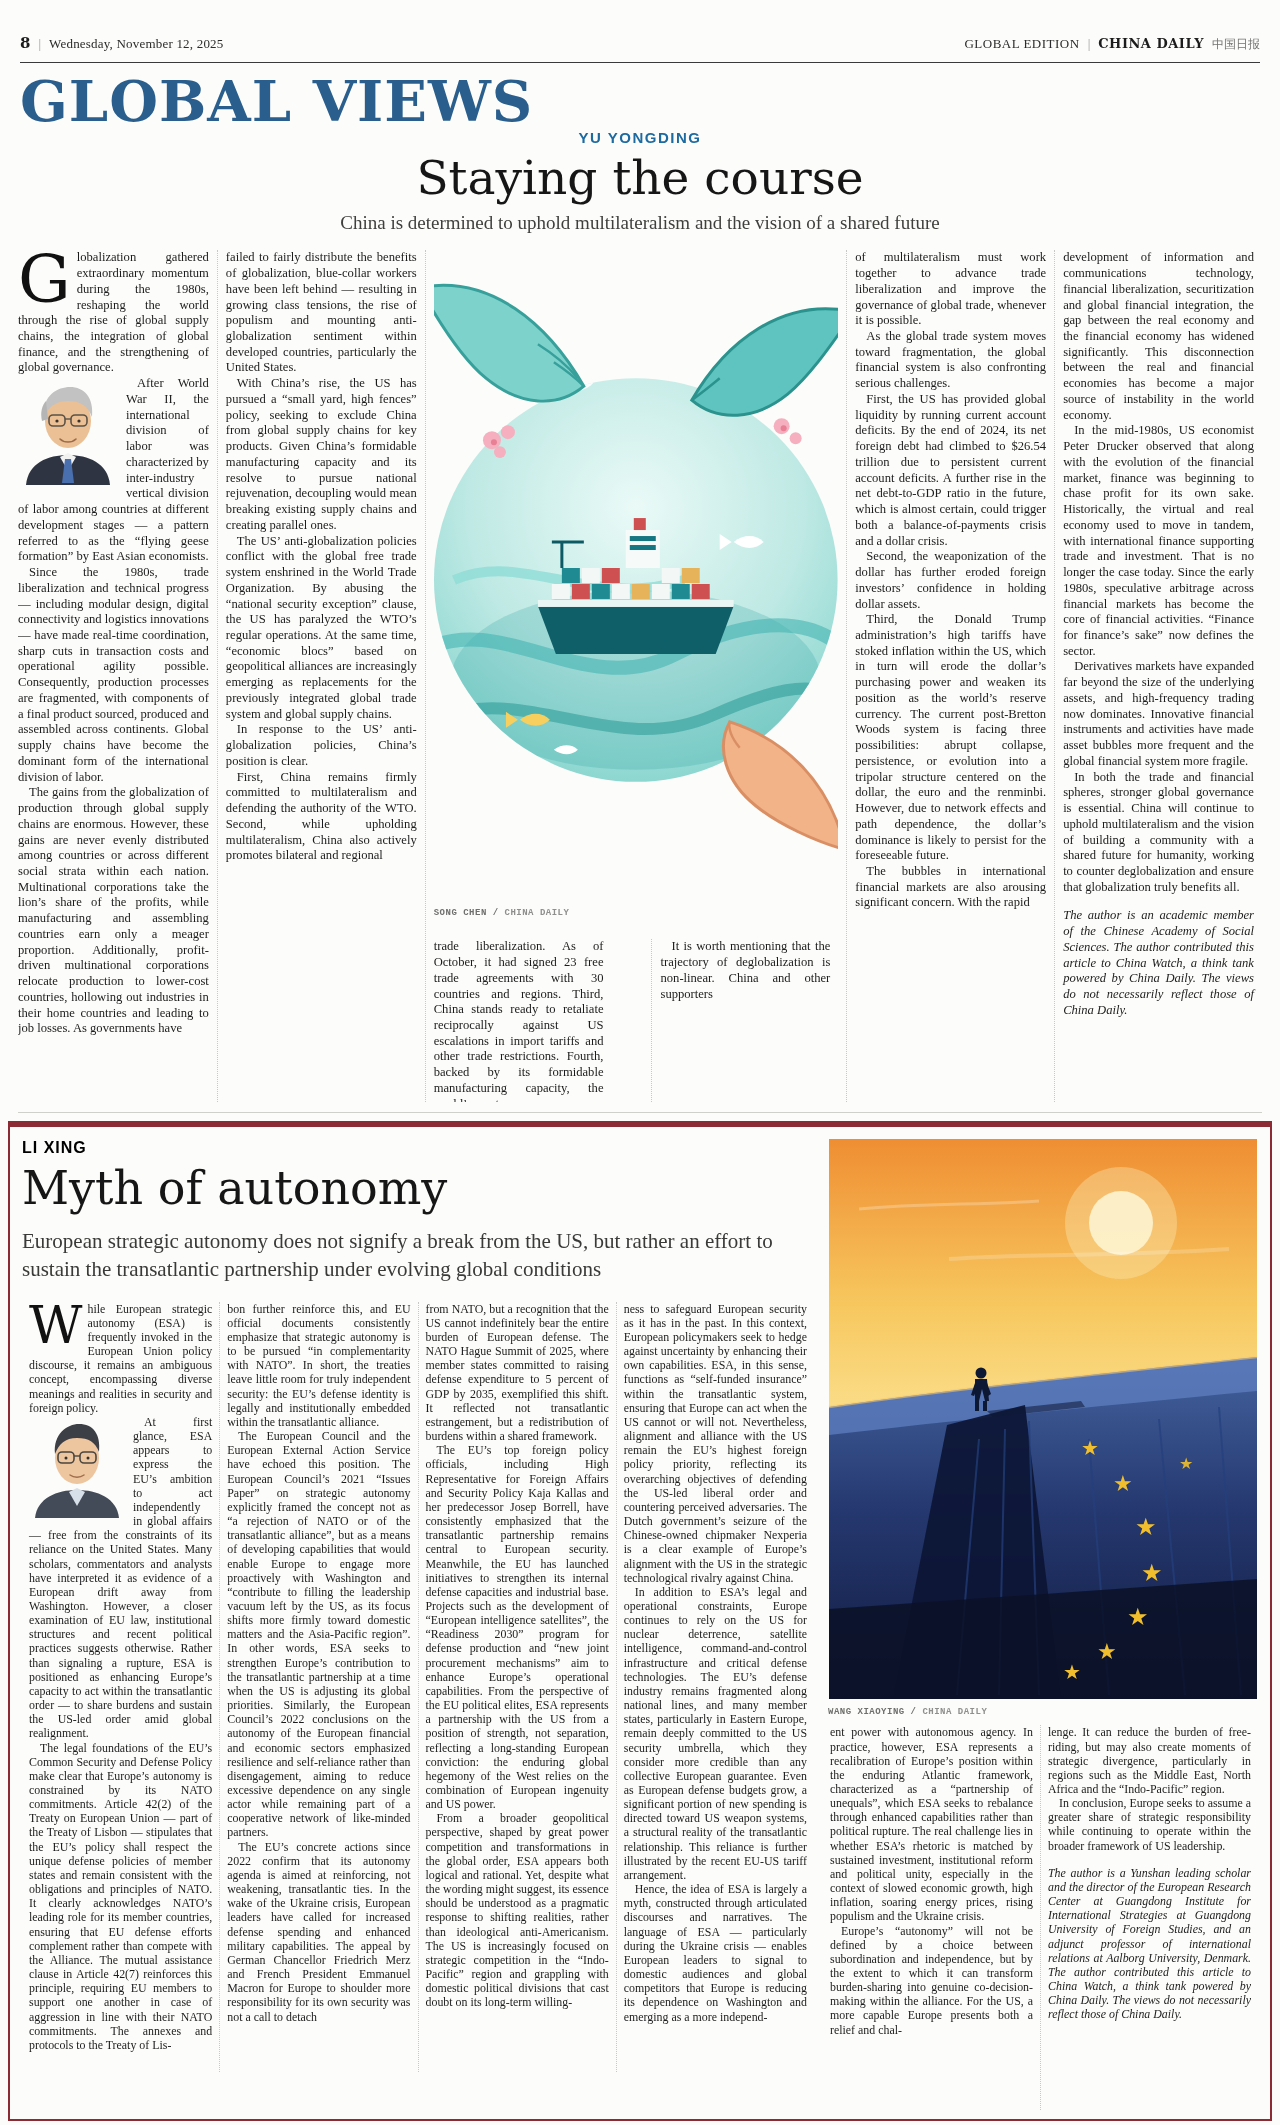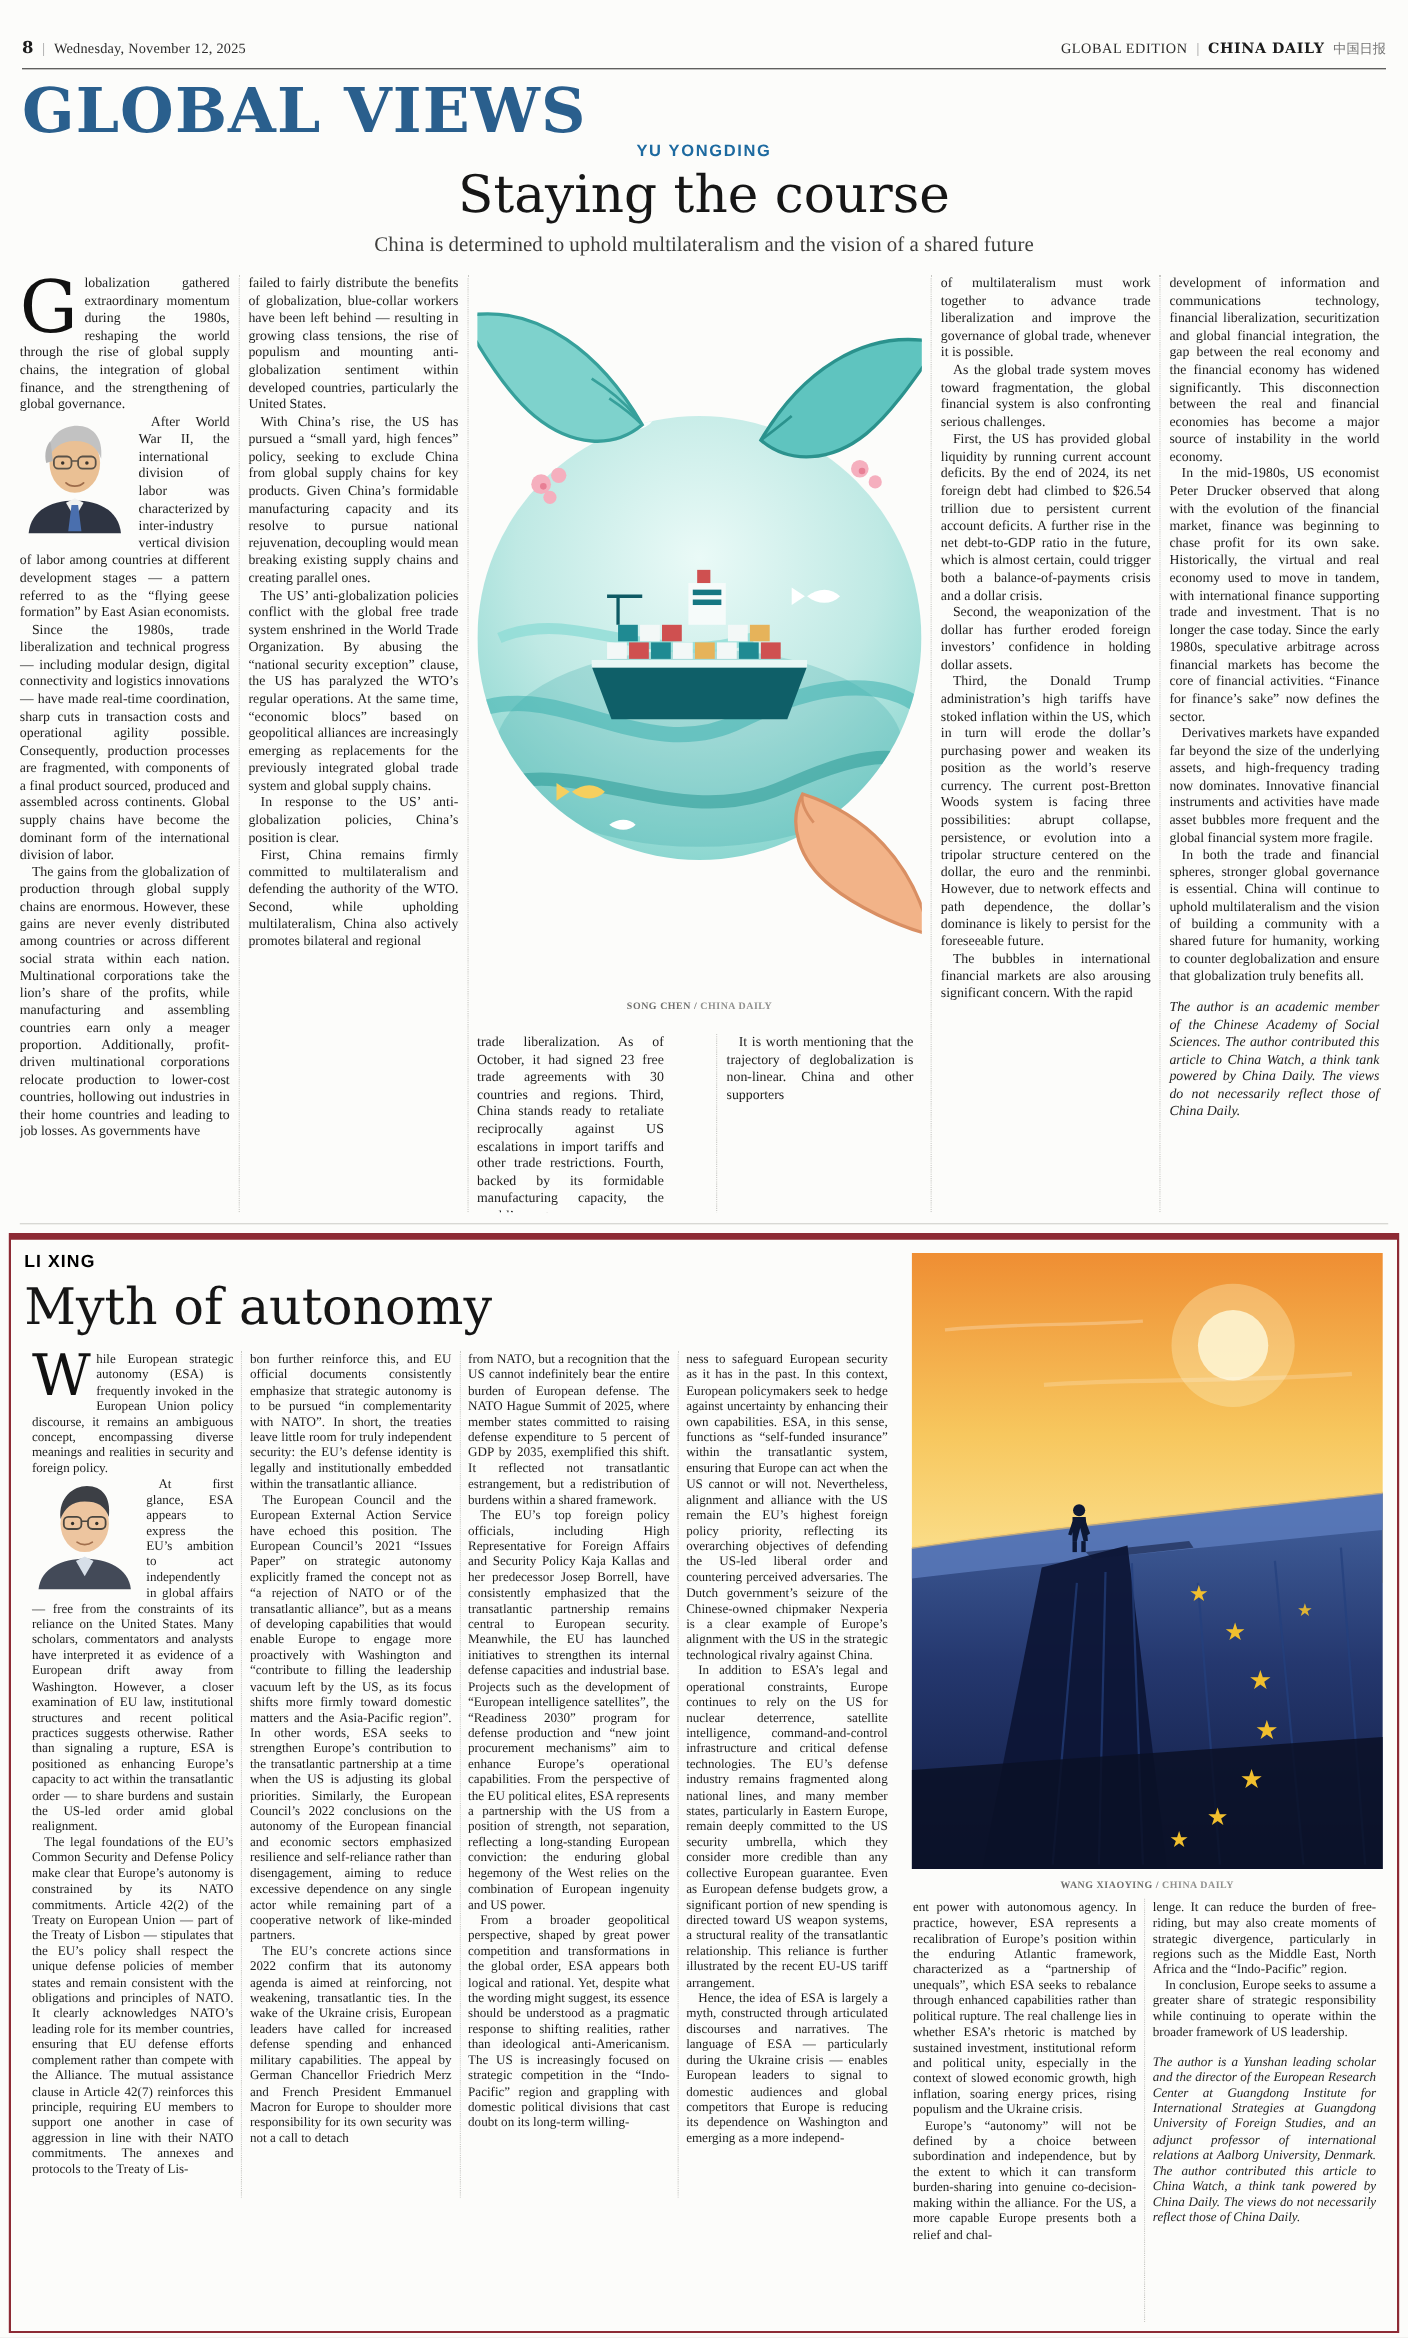--- a/index.html
+++ b/index.html
@@ -31,22 +31,22 @@
   .col:first-child{border-left:none;padding-left:0;}
   .a1-body p,.a2-cols p,.a2-subcols p{margin:0;text-align:justify;
      font-size:12.6px;line-height:1.25;}
   p.ind{text-indent:11px;}
   .centerzone{flex:2.12;padding:0 8px;border-left:1px dotted #c8c8c4;min-width:0;}
   .subcols{display:flex;margin-top:21px;gap:40px;}
   .subcols .scol{flex:1;min-width:0;padding:0 8px;}
   .subcols .scol:first-child{padding-left:0;}
   .subcols .scol + .scol{border-left:1px dotted #c8c8c4;}
   figure{margin:0;}
-  .figcap{font-family:Liberation Serif, serif;font-size:9px;font-weight:bold;
-          letter-spacing:.5px;color:#8f8f8d;text-align:center;margin-top:4px;}
+  .figcap{font-family:Liberation Mono, monospace;font-size:9px;font-weight:bold;
+          letter-spacing:.5px;color:#8f8f8d;text-align:left;margin-top:4px;}
   .figcap .cap-name{color:#6f6f6d;}
   
   .dropcap{float:left;font-family:"DejaVu Serif",serif;font-size:66px;line-height:52px;
            padding:4px 6px 0 0;color:#111;}
   .dropcap2{float:left;font-family:"DejaVu Serif",serif;font-size:52px;line-height:40px;
            padding:3px 5px 0 0;color:#111;}
   
   .author-photo{float:left;width:100px;height:106px;margin:3px 8px 2px 0;}
   
   .bio{font-style:italic;margin-top:13px !important;color:#222;}
@@ -254,20 +254,21 @@
     </div>
   </div>
 
   <div class="hairline"></div>
 
   <div class="a2-box">
     <div class="a2-flex">
       <div class="a2-left">
         <div class="kicker2">LI XING</div>
         <div class="headline2">Myth of autonomy</div>
+        <div class="standfirst2">European strategic autonomy does not signify a break from the US, but rather an effort to sustain the transatlantic partnership under evolving global conditions</div>
         <div class="a2-cols">
 
           <div class="col">
             <p><span class="dropcap2">W</span><span>hile European strategic autonomy (ESA) is frequently invoked in the European Union policy discourse, it remains an ambiguous concept, encompassing diverse meanings and realities in security and foreign policy.</span></p>
             <div>
               <div class="author-photo a2-photo">
                 <svg width="96" height="100" viewBox="0 0 96 100">
                   <path d="M6 100 C8 80 28 72 48 72 C68 72 88 80 90 100 Z" fill="#434a58"></path>
                   <path d="M40 74 L48 88 L56 74 L48 70 Z" fill="#d7dfe8"></path>
                   <ellipse cx="48" cy="40" rx="22" ry="26" fill="#edc59f"></ellipse>

